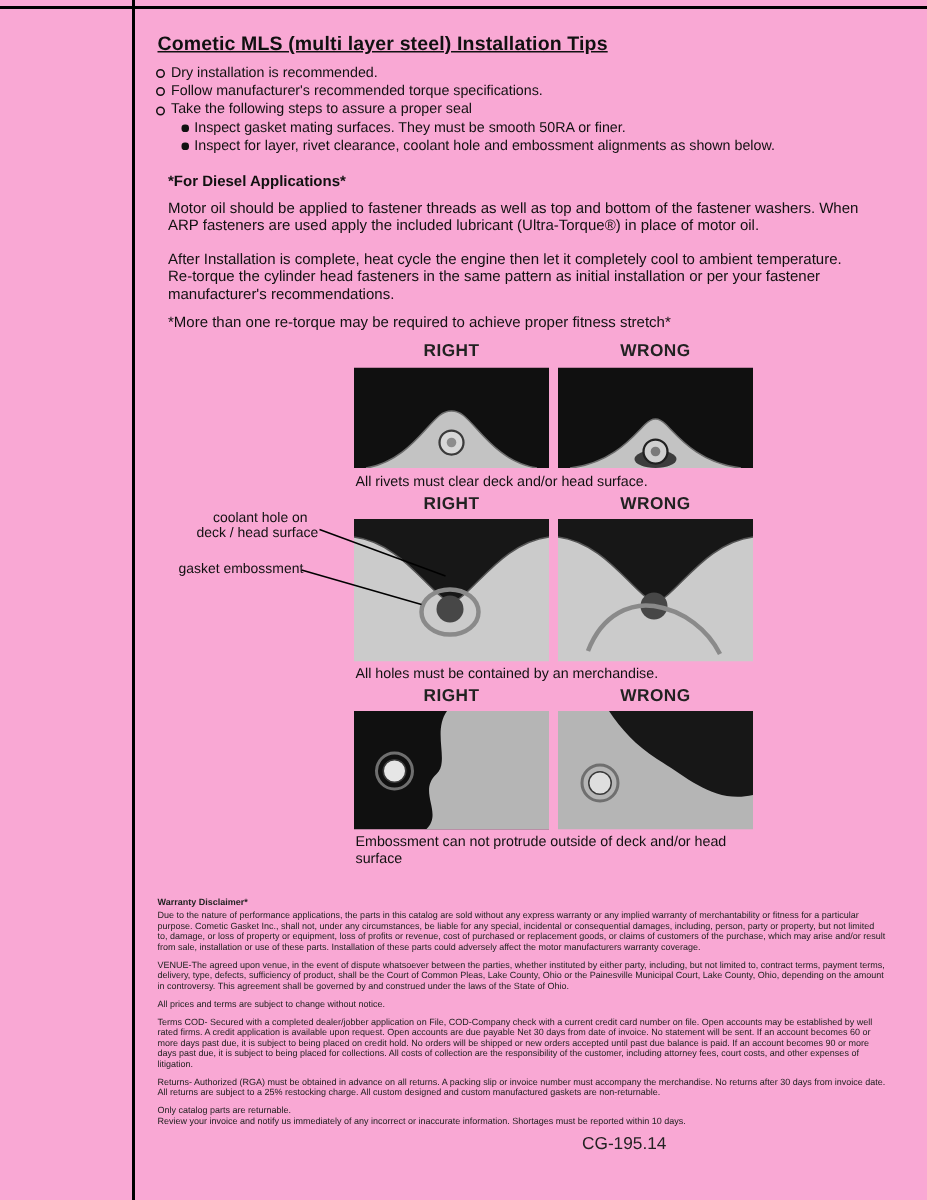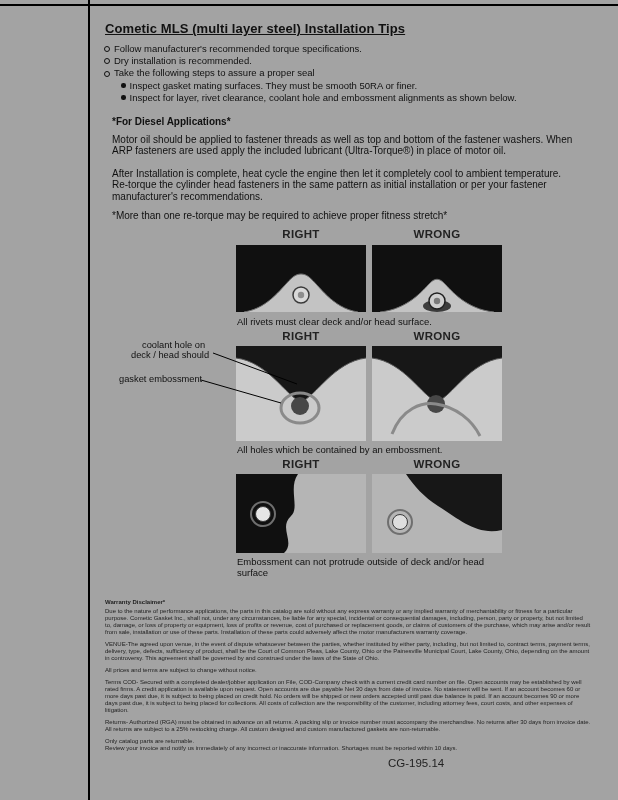--- a/index.html
+++ b/index.html
@@ -1,18 +1,18 @@
 <!DOCTYPE html>
 <html><head>
 <meta charset="utf-8">
 <style>
   html,body { margin:0; padding:0; background:#e9e9e9; }
   .page {
     position:relative; width:618px; height:800px; margin:0 auto;
-    background:#a3a3a3; overflow:hidden;
+    background:#f9a8d4; overflow:hidden;
     font-family:"Liberation Sans", sans-serif; color:#111;
   }
   .top-rule { position:absolute; left:0; top:4px; width:618px; height:2px; background:#000; }
   .left-rule { position:absolute; left:88px; top:0; width:2px; height:800px; background:#000; }
 
   .title {
     position:absolute; left:105px; top:21px;
     font-size:13px; font-weight:bold; text-decoration:underline;
     letter-spacing:0.1px;
   }
@@ -52,25 +52,25 @@
 <div class="page">
 
   <div class="top-rule"></div>
   <div class="left-rule"></div>
 
   <div class="title">Cometic MLS (multi layer steel) Installation Tips</div>
 
   <div class="tips">
     <div class="tip">
       <span class="b1"></span>
-      <span>Follow manufacturer's recommended torque specifications.</span>
+      <span>Dry installation is recommended.</span>
     </div>
     <div class="tip">
       <span class="b1"></span>
-      <span>Dry installation is recommended.</span>
+      <span>Follow manufacturer's recommended torque specifications.</span>
     </div>
     <div class="tip">
       <span class="b1"></span>
       <span>Take the following steps to assure a proper seal</span>
     </div>
     <div class="tip sub">
       <span class="b2"></span>
       <span>Inspect gasket mating surfaces.  They must be smooth 50RA or finer.</span>
     </div>
     <div class="tip sub">
@@ -101,21 +101,21 @@
     <ellipse cx="65" cy="61" rx="14" ry="6" fill="#3c3c3c"></ellipse>
     <circle cx="65" cy="56" r="8" fill="#cfcfcf" stroke="#202020" stroke-width="1.5"></circle>
     <circle cx="65" cy="56" r="3.2" fill="#7a7a7a"></circle>
   </svg>
   <div class="fig-caption" style="left:237px; top:316px;">All rivets must clear deck and/or head surface.</div>
 
   <div class="fig-label" style="left:236px; top:330px;">RIGHT</div>
   <div class="fig-label" style="left:372px; top:330px;">WRONG</div>
 
   <div class="ann" style="left:142px; top:340px;">coolant hole on</div>
-  <div class="ann" style="left:131px; top:350px;">deck / head should</div>
+  <div class="ann" style="left:131px; top:350px;">deck / head surface</div>
   <div class="ann" style="left:119px; top:374px;">gasket embossment</div>
 
   <svg class="fig-img" style="left:236px; top:346px;" width="130" height="95">
     <rect width="130" height="95" fill="#cbcbcb"></rect>
     <path d="M0,0 H130 V12 C98,16 80,50 65,56 C50,50 32,16 0,12 Z" fill="#171717"></path>
     <path d="M0,12 C32,16 50,50 65,56 C80,50 98,16 130,12" fill="none" stroke="#555" stroke-width="1"></path>
     <ellipse cx="64" cy="62" rx="19" ry="15" fill="none" stroke="#8a8a8a" stroke-width="3"></ellipse>
     <circle cx="64" cy="60" r="9" fill="#474747"></circle>
   </svg>
   <svg class="fig-img" style="left:372px; top:346px;" width="130" height="95">
@@ -124,21 +124,21 @@
     <path d="M0,12 C32,16 50,50 65,56 C80,50 98,16 130,12" fill="none" stroke="#555" stroke-width="1"></path>
     <circle cx="64" cy="58" r="9" fill="#474747"></circle>
     <path d="M20,88 C30,62 50,56 64,58 C84,61 100,74 108,90" fill="none" stroke="#8a8a8a" stroke-width="3"></path>
   </svg>
 
   <svg class="ann-lines" width="618" height="800">
     <line x1="213" y1="353" x2="297" y2="384" stroke="#000" stroke-width="1"></line>
     <line x1="201" y1="380" x2="281" y2="403" stroke="#000" stroke-width="1"></line>
   </svg>
 
-  <div class="fig-caption" style="left:237px; top:444px;">All holes which be contained by an embossment.</div>
+  <div class="fig-caption" style="left:237px; top:444px;">All holes must be contained by an merchandise.</div>
 
   <div class="fig-label" style="left:236px; top:458px;">RIGHT</div>
   <div class="fig-label" style="left:372px; top:458px;">WRONG</div>
 
   <svg class="fig-img" style="left:236px; top:474px;" width="130" height="79">
     <rect width="130" height="79" fill="#101010"></rect>
     <path d="M62,0 H130 V79 H48 C60,68 42,54 55,42 C64,34 52,14 62,0 Z" fill="#b5b5b5"></path>
     <circle cx="27" cy="40" r="12" fill="none" stroke="#6f6f6f" stroke-width="2"></circle>
     <circle cx="27" cy="40" r="7.5" fill="#e6e6e6" stroke="#3a3a3a" stroke-width="1"></circle>
   </svg>

